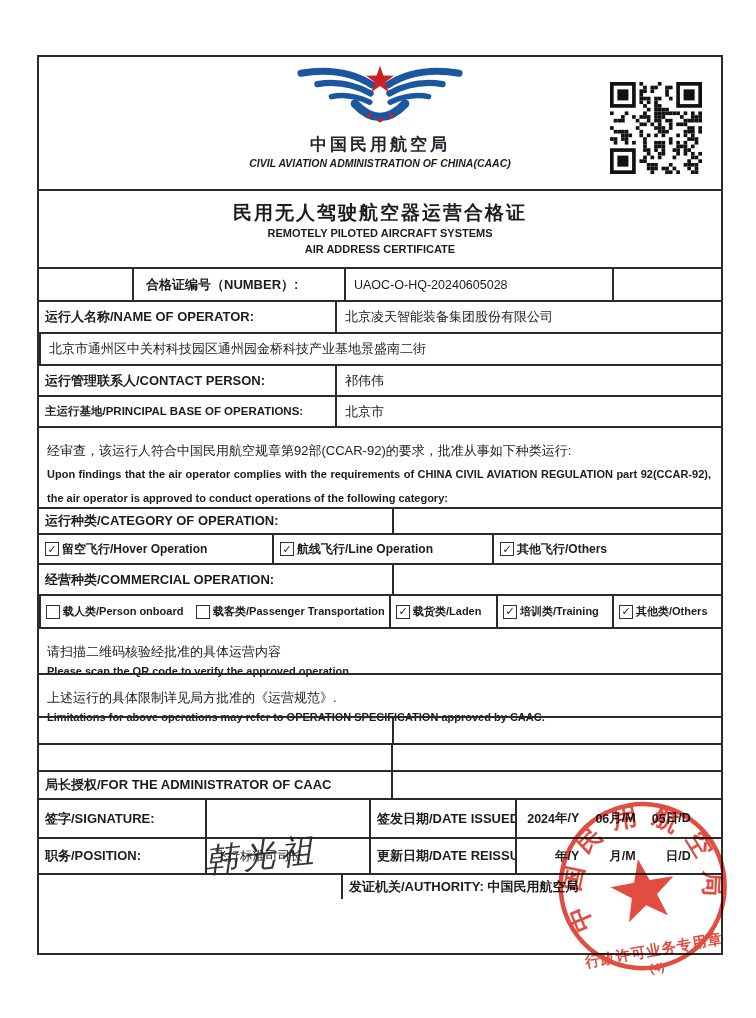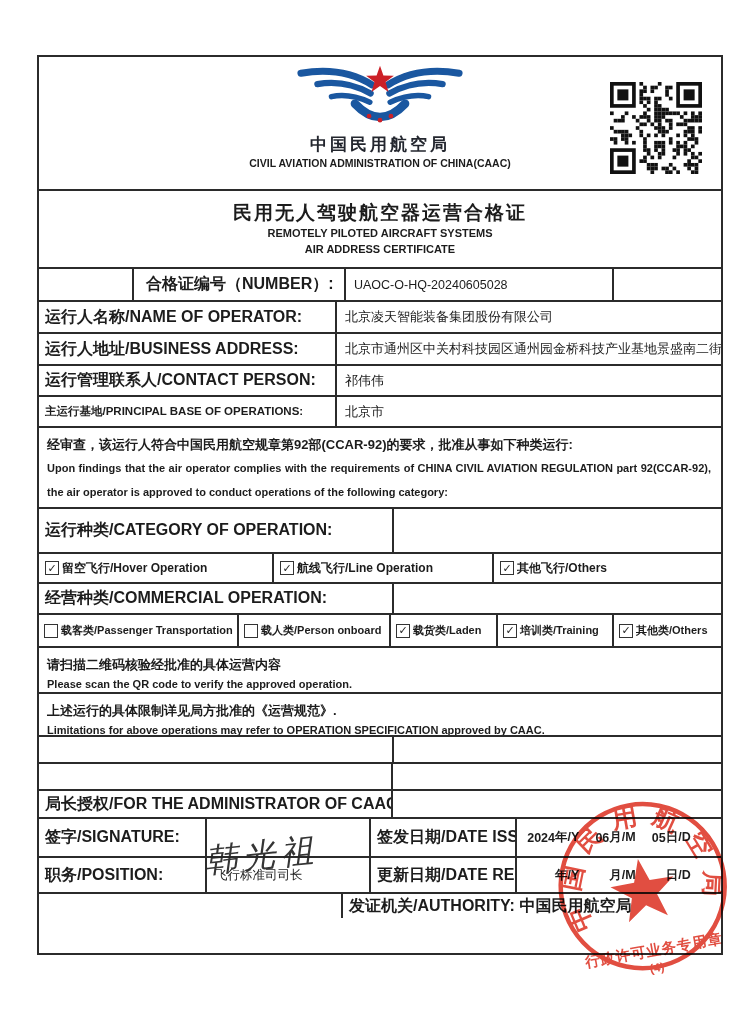--- a/index.html
+++ b/index.html
@@ -11,37 +11,37 @@
   }
   .cert{
     position:absolute;left:37px;top:55px;width:686px;height:900px;
     border:2px solid var(--ln);box-sizing:border-box;background:#fff;
     display:flex;flex-direction:column;
   }
   .r{display:flex;border-top:2px solid var(--ln);box-sizing:border-box;flex:none;}
   .r.first{border-top:none;}
   .c{box-sizing:border-box;display:flex;align-items:center;overflow:hidden;}
   .c.bl{border-left:2px solid var(--ln);}
-  .lbl{font-weight:bold;font-size:16px;padding-left:6px;white-space:nowrap;}
+  .lbl{font-weight:bold;font-size:13px;padding-left:6px;white-space:nowrap;}
   .val{font-weight:normal;font-size:13px;padding-left:8px;white-space:nowrap;}
   
   .hdr{position:relative;height:132px;}
   .logo{position:absolute;left:50%;top:6px;transform:translateX(-50%);}
   .org-cn{position:absolute;left:0;right:0;top:76px;text-align:center;
           font-size:17px;font-weight:bold;letter-spacing:3px;color:#23262e;}
   .org-en{position:absolute;left:0;right:0;top:100px;text-align:center;
-          font-size:10.5px;font-weight:bold;}
+          font-size:10.5px;font-weight:bold;font-style:italic;}
   .qr{position:absolute;left:571px;top:25px;}
   
   .ttl{height:78px;flex-direction:column;align-items:center;justify-content:center;display:flex;}
   .ttl-cn{font-size:19px;font-weight:bold;letter-spacing:2px;font-family:"Liberation Serif","DejaVu Serif",serif;}
   .ttl-en{font-size:11px;font-weight:bold;line-height:1.45;text-align:center;}
   
   .sec{display:block;padding:4px 10px 2px 8px;}
-  .sec .cn{font-weight:bold;font-size:13px;margin-top:4px;}
+  .sec .cn{font-weight:normal;font-size:13px;margin-top:10px;}
   .sec .en{font-size:11px;font-weight:bold;margin-top:4px;}
   .sec .en.just{text-align:justify;line-height:24px;margin-top:2px;}
   .cb{display:inline-flex;width:12px;height:12px;border:1.5px solid #333;
       align-items:center;justify-content:center;font-size:11px;font-weight:bold;
       margin:0 3px 0 0;flex:none;line-height:1;}
   .opt{font-weight:bold;font-size:12px;white-space:nowrap;}
   .datecell{font-weight:bold;font-size:12.5px;padding-left:8px;white-space:nowrap;}
   .dv{display:inline-block;min-width:30px;text-align:right;}
   .dv.sm{min-width:22px;}
   .du{display:inline-block;margin-right:8px;}
@@ -288,38 +288,37 @@
     <div class="c bl lbl" style="width:212px;padding-left:12px">合格证编号（NUMBER）:</div>
     <div class="c bl val" style="width:268px;font-size:12.5px">UAOC-O-HQ-20240605028</div>
     <div class="c bl" style="flex:1"></div>
   </div>
 
   <div class="r" style="height:32px">
     <div class="c lbl" style="width:296px">运行人名称/NAME OF OPERATOR:</div>
     <div class="c bl val" style="flex:1">北京凌天智能装备集团股份有限公司</div>
   </div>
   <div class="r" style="height:32px">
-    <div class="c lbl" style="width:296px">运行人地址/BUSINESS ADDRESS:</div>
     <div class="c bl val" style="flex:1">北京市通州区中关村科技园区通州园金桥科技产业基地景盛南二街</div>
   </div>
   <div class="r" style="height:31px">
     <div class="c lbl" style="width:296px">运行管理联系人/CONTACT PERSON:</div>
     <div class="c bl val" style="flex:1">祁伟伟</div>
   </div>
   <div class="r" style="height:31px">
     <div class="c lbl" style="width:296px;font-size:11.5px">主运行基地/PRINCIPAL BASE OF OPERATIONS:</div>
     <div class="c bl val" style="flex:1">北京市</div>
   </div>
 
   <div class="r sec" style="height:81px">
     <div class="cn">经审查，该运行人符合中国民用航空规章第92部(CCAR-92)的要求，批准从事如下种类运行:</div>
     <div class="en just">Upon findings that the air operator complies with the requirements of CHINA CIVIL AVIATION REGULATION part 92(CCAR-92), the air operator is approved to conduct operations of the following category:</div>
   </div>
 
-  <div class="r" style="height:45px">
+  <div class="r" style="height:26px">
     <div class="c lbl" style="width:353px">运行种类/CATEGORY OF OPERATION:</div>
     <div class="c bl" style="flex:1"></div>
   </div>
   <div class="r" style="height:30px">
     <div class="c" style="width:233px;padding-left:6px">
       <span class="cb">✓</span>
       <span class="opt">留空飞行/Hover Operation</span>
     </div>
     <div class="c bl" style="width:220px;padding-left:6px">
       <span class="cb">✓</span>
@@ -329,27 +328,27 @@
       <span class="cb">✓</span>
       <span class="opt">其他飞行/Others</span>
     </div>
   </div>
 
   <div class="r" style="height:31px">
     <div class="c lbl" style="width:353px">经营种类/COMMERCIAL OPERATION:</div>
     <div class="c bl" style="flex:1"></div>
   </div>
   <div class="r" style="height:33px">
+    <div class="c bl" style="width:152px;padding-left:5px">
+      <span class="cb"></span>
+      <span class="opt" style="font-size:11px">载人类/Person onboard</span>
+    </div>
     <div class="c" style="width:198px;padding-left:5px">
       <span class="cb"></span>
       <span class="opt" style="font-size:11px">载客类/Passenger Transportation</span>
-    </div>
-    <div class="c bl" style="width:152px;padding-left:5px">
-      <span class="cb"></span>
-      <span class="opt" style="font-size:11px">载人类/Person onboard</span>
     </div>
     <div class="c bl" style="width:107px;padding-left:5px">
       <span class="cb">✓</span>
       <span class="opt" style="font-size:11px">载货类/Laden</span>
     </div>
     <div class="c bl" style="width:116px;padding-left:5px">
       <span class="cb">✓</span>
       <span class="opt" style="font-size:11px">培训类/Training</span>
     </div>
     <div class="c bl" style="flex:1;padding-left:5px">

